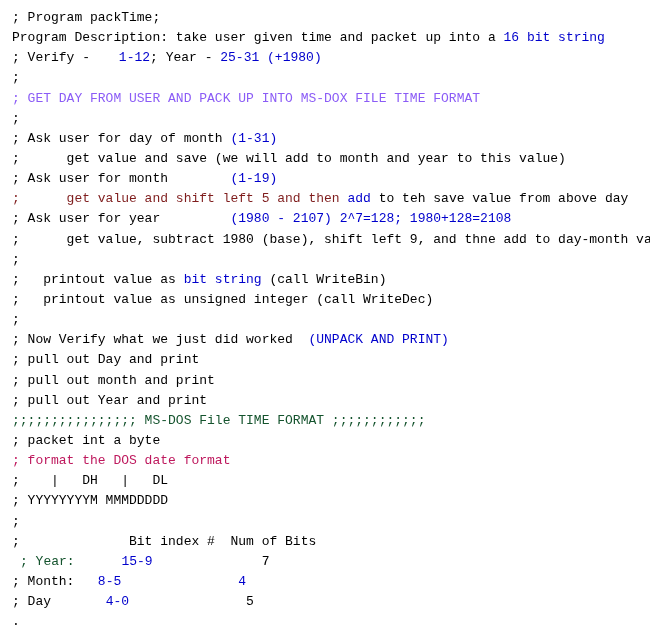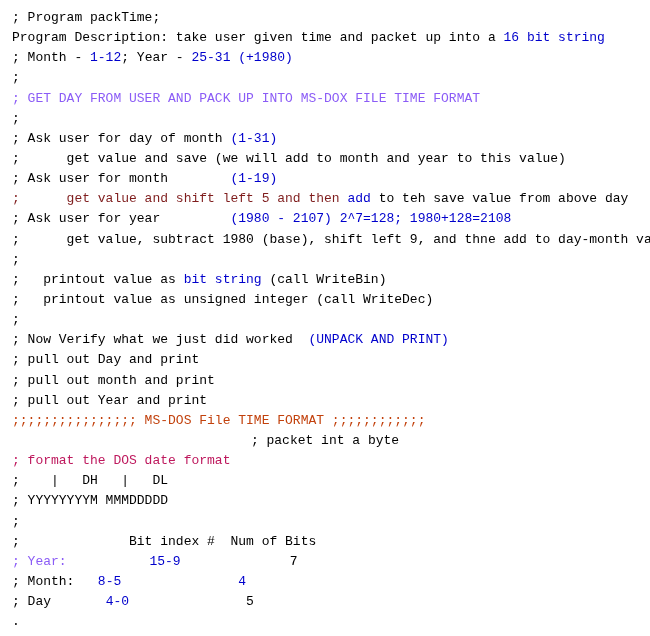--- a/index.html
+++ b/index.html
@@ -21,42 +21,42 @@
       display: block;
       white-space: pre;
     }
   </style>
 </head>
 <body>
 
 <div id="code-container">
     <span class="line" style="color: rgb(0, 0, 0);">; Program packTime;</span>
     <span class="line"><span style="color: rgb(0, 0, 0);">Program Description: take user given time and packet up into a </span><span style="color: rgb(0, 0, 204);">16 bit string</span></span>
-    <span class="line"><span style="color: rgb(0, 0, 0);">; Month - </span><span style="color: rgb(0, 0, 204);">1-12</span><span style="color: rgb(0, 0, 0);">; Year - </span><span style="color: rgb(0, 0, 204);">25-31 (+1980)</span></span>
+    <span class="line"><span style="color: rgb(0, 0, 0);">; Verify - </span><span style="color: rgb(0, 0, 204); margin-left: 21px;">1-12</span><span style="color: rgb(0, 0, 0);">; Year - </span><span style="color: rgb(0, 0, 204);">25-31 (+1980)</span></span>
     <span class="line" style="color: rgb(0, 0, 0);">;</span>
     <span class="line"><span style="color: #8b5cf6;">; GET DAY FROM USER AND PACK UP INTO MS-DOX FILE TIME FORMAT</span></span>
     <span class="line" style="color: rgb(0, 0, 0);">;</span>
     <span class="line"><span style="color: rgb(0, 0, 0);">; Ask user for day of month </span><span style="color: rgb(0, 0, 204);">(1-31)</span></span>
     <span class="line" style="color: rgb(0, 0, 0);">;      get value and save (we will add to month and year to this value)</span>
     <span class="line"><span style="color: rgb(0, 0, 0);">; Ask user for month        </span><span style="color: rgb(0, 0, 204);">(1-19)</span></span>
     <span class="line"><span style="color: #7f1d1d;">;      get value and shift left 5 and then </span><span style="color: rgb(0, 0, 204);">add</span><span style="color: rgb(0, 0, 0);"> to teh save value from above day</span></span>
     <span class="line"><span style="color: rgb(0, 0, 0);">; Ask user for year         </span><span style="color: rgb(0, 0, 204);">(1980 - 2107) 2^7=128; 1980+128=2108</span></span>
     <span class="line" style="color: rgb(0, 0, 0);">;      get value, subtract 1980 (base), shift left 9, and thne add to day-month value from above</span>
     <span class="line" style="color: rgb(0, 0, 0);">;</span>
     <span class="line"><span style="color: rgb(0, 0, 0);">;   printout value as </span><span style="color: rgb(0, 0, 204);">bit string</span><span style="color: rgb(0, 0, 0);"> (call WriteBin)</span></span>
     <span class="line" style="color: rgb(0, 0, 0);">;   printout value as unsigned integer (call WriteDec)</span>
     <span class="line" style="color: rgb(0, 0, 0);">;</span>
     <span class="line"><span style="color: rgb(0, 0, 0);">; Now Verify what we just did worked  </span><span style="color: rgb(0, 0, 204);">(UNPACK AND PRINT)</span></span>
     <span class="line" style="color: rgb(0, 0, 0);">; pull out Day and print</span>
     <span class="line" style="color: rgb(0, 0, 0);">; pull out month and print</span>
     <span class="line" style="color: rgb(0, 0, 0);">; pull out Year and print</span>
-    <span class="line"><span style="color: #c2410c;">;;;;;;;;;;;;;;;; MS-DOS File TIME FORMAT ;;;;;;;;;;;;</span></span>
-    <span class="line" style="color: rgb(0, 0, 0); text-align: center;">; packet int a byte</span>
+    <span class="line"><span style="color: #14532d;">;;;;;;;;;;;;;;;; MS-DOS File TIME FORMAT ;;;;;;;;;;;;</span></span>
+    <span class="line" style="color: rgb(0, 0, 0);">; packet int a byte</span>
     <span class="line" style="color: #be185d;">; format the DOS date format</span>
     <span class="line" style="color: rgb(0, 0, 0);">;    |   DH   |   DL</span>
     <span class="line" style="color: rgb(0, 0, 0);">; YYYYYYYYM MMMDDDDD</span>
     <span class="line" style="color: rgb(0, 0, 0);">;</span>
     <span class="line" style="color: rgb(0, 0, 0);">;              Bit index #  Num of Bits</span>
-    <span class="line"><span style="color: #8b5cf6;">; Year:      </span><span style="color: rgb(0, 0, 204); margin-left: 36px;">15-9</span><span style="color: rgb(0, 0, 0);">              7</span></span>
+    <span class="line"><span style="color: #14532d; margin-left: 8px;">; Year:      </span><span style="color: rgb(0, 0, 204);">15-9</span><span style="color: rgb(0, 0, 0);">              7</span></span>
     <span class="line"><span style="color: rgb(0, 0, 0);">; Month:   </span><span style="color: rgb(0, 0, 204);">8-5</span><span style="color: rgb(0, 0, 0);">               </span><span style="color: rgb(0, 0, 204);">4</span></span>
     <span class="line"><span style="color: rgb(0, 0, 0);">; Day       </span><span style="color: rgb(0, 0, 204);">4-0</span><span style="color: rgb(0, 0, 0);">               5</span></span>
     <span class="line" style="color: rgb(0, 0, 0);">.</span>
   </div>
 
 </body></html>

